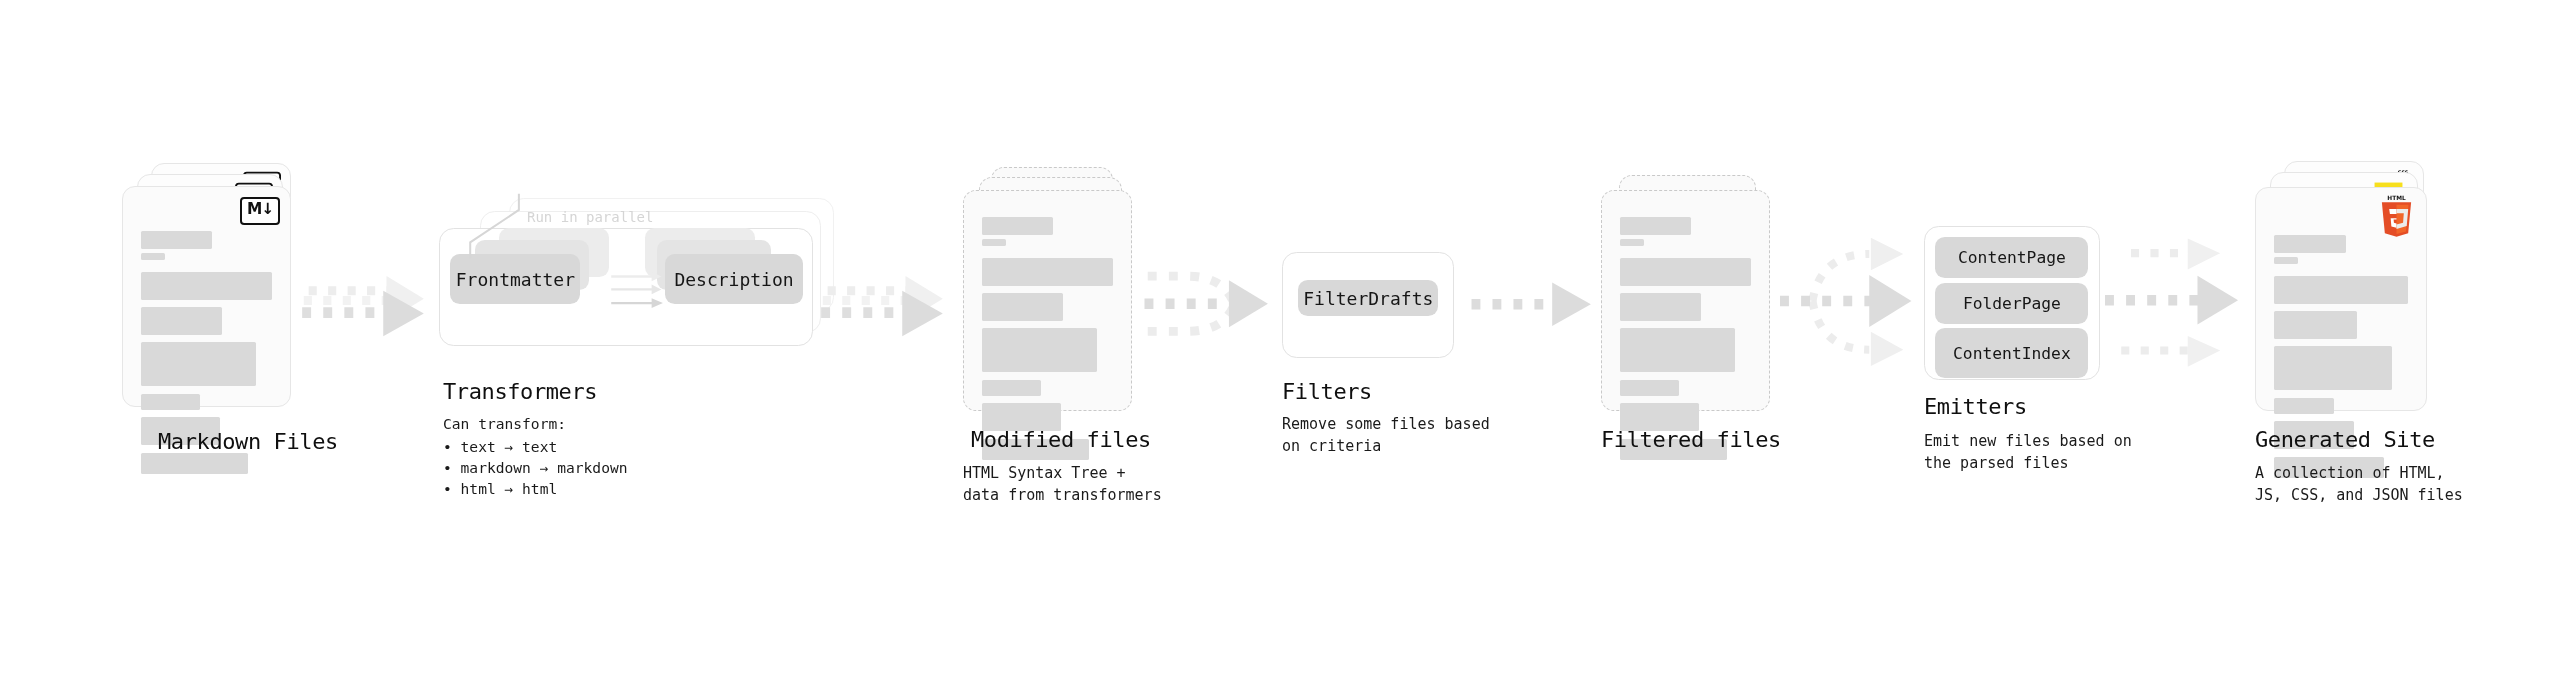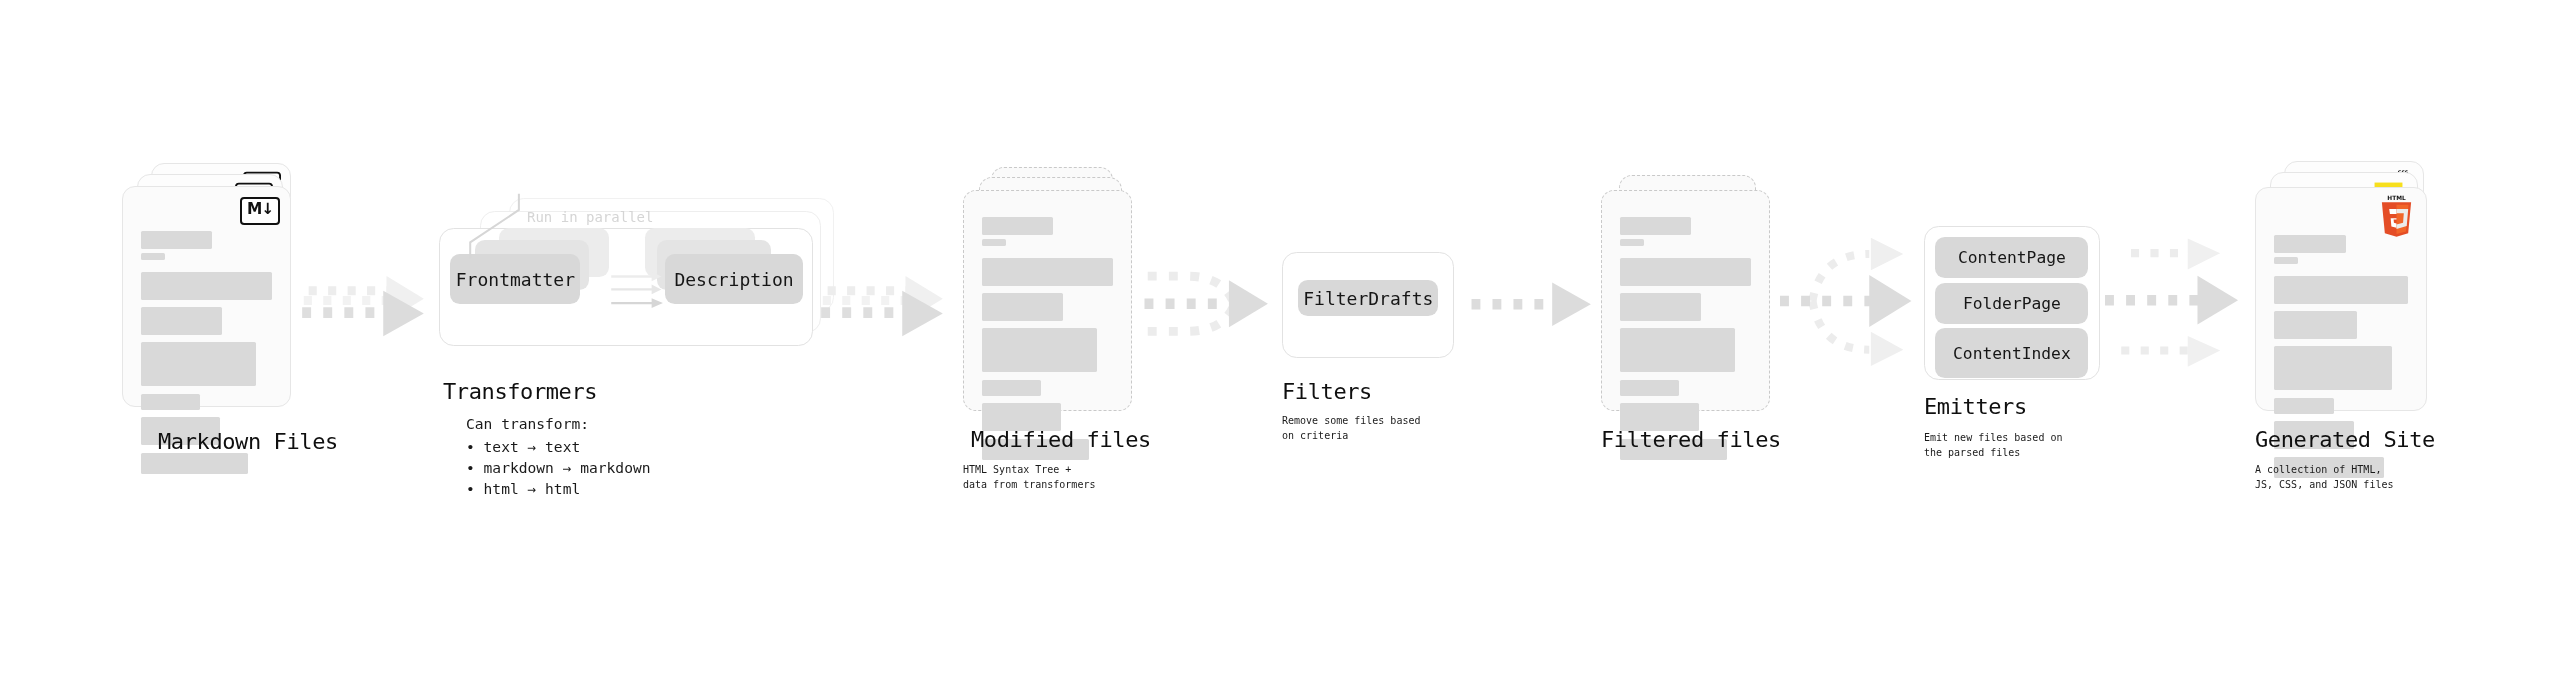--- a/index.html
+++ b/index.html
@@ -61,26 +61,26 @@
   }
   .pill.ghost1{background:#ececec;}
   .pill.ghost2{background:#e4e4e4;}
 
   
   .caption{
     position:absolute;font-size:22px;letter-spacing:-0.4px;color:#0f0f0f;
     white-space:nowrap;font-family:"DejaVu Sans Mono","Liberation Mono",monospace;
   }
   .subcaption{
-    position:absolute;font-size:10px;line-height:1.45;color:#1a1a1a;
+    position:absolute;font-size:15px;line-height:1.45;color:#1a1a1a;
     white-space:pre;font-family:"DejaVu Sans Mono","Liberation Mono",monospace;
   }
   .bullets{position:absolute;font-size:14.6px;line-height:1.45;color:#1a1a1a;
     font-family:"DejaVu Sans Mono","Liberation Mono",monospace;}
-  .bullets .bl{white-space:pre;margin-left:23px;}
+  .bullets .bl{white-space:pre;}
   .bullets .bhead{margin-bottom:1.6px;}
 
   .parallel-label{
     position:absolute;font-size:14px;color:#d5d5d5;white-space:nowrap;
     font-family:"DejaVu Sans Mono","Liberation Mono",monospace;
   }
 
   svg{overflow:visible;display:block;}
   .arrowsvg{position:absolute;}
 </style>

